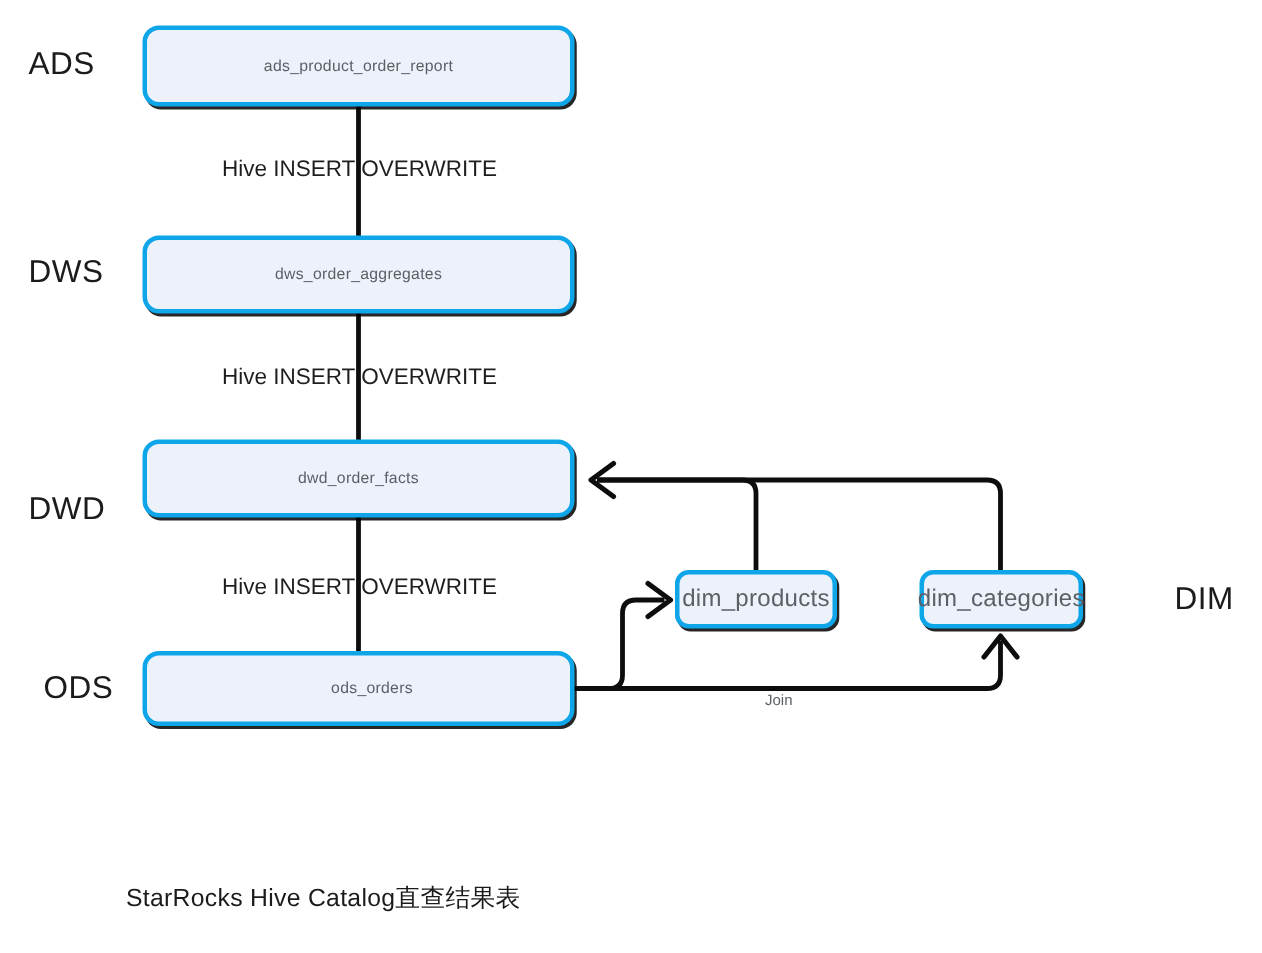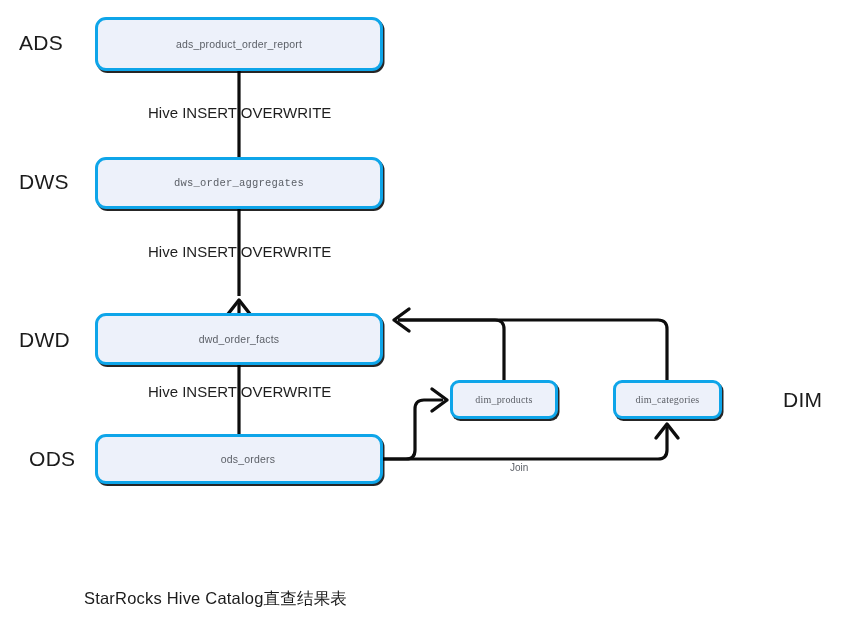--- a/index.html
+++ b/index.html
@@ -37,22 +37,21 @@
     display: flex;
     align-items: center;
     justify-content: center;
     color: #5b5f66;
     font-size: 10.5px;
     letter-spacing: 0.2px;
     box-shadow: 1.5px 2px 0 rgba(0,0,0,0.85);
   }
   .node.small {
     border-radius: 9px;
-    font-size: 10px;
-    font-family: Liberation Serif, serif;
+    font-size: 16px;
   }
   .edge-label {
     position: absolute;
     font-size: 15px;
     color: #1e1e1e;
     white-space: nowrap;
   }
   .edge-label.small {
     font-size: 10px;
     color: #5b5f66;
@@ -132,25 +131,25 @@
     <g>
       <path d="M 383 459 L 658 459 Q 667 459 667 450 L 667 427"></path>
       <polyline class="head" points="656,438 667,424 678,438"></polyline>
     </g>
   </svg>
 
   <div class="node" style="left:95px; top:17px; width:288px; height:54px;">
     <span>ads_product_order_report</span>
   </div>
 
-  <div class="node" style="left:95px; top:157px; width:288px; height:52px;font-family:Liberation Mono, monospace;">
+  <div class="node" style="left:95px; top:157px; width:288px; height:52px;">
     <span>dws_order_aggregates</span>
   </div>
 
-  <div class="node" style="left:95px; top:313px; width:288px; height:52px;">
+  <div class="node" style="left:95px; top:293px; width:288px; height:52px;">
     <span>dwd_order_facts</span>
   </div>
 
   <div class="node" style="left:95px; top:434px; width:288px; height:50px;padding-left:18px;">
     <span>ods_orders</span>
   </div>
 
   <div class="node small" style="left:450px; top:380px; width:108px; height:39px;">
     <span>dim_products</span>
   </div>

